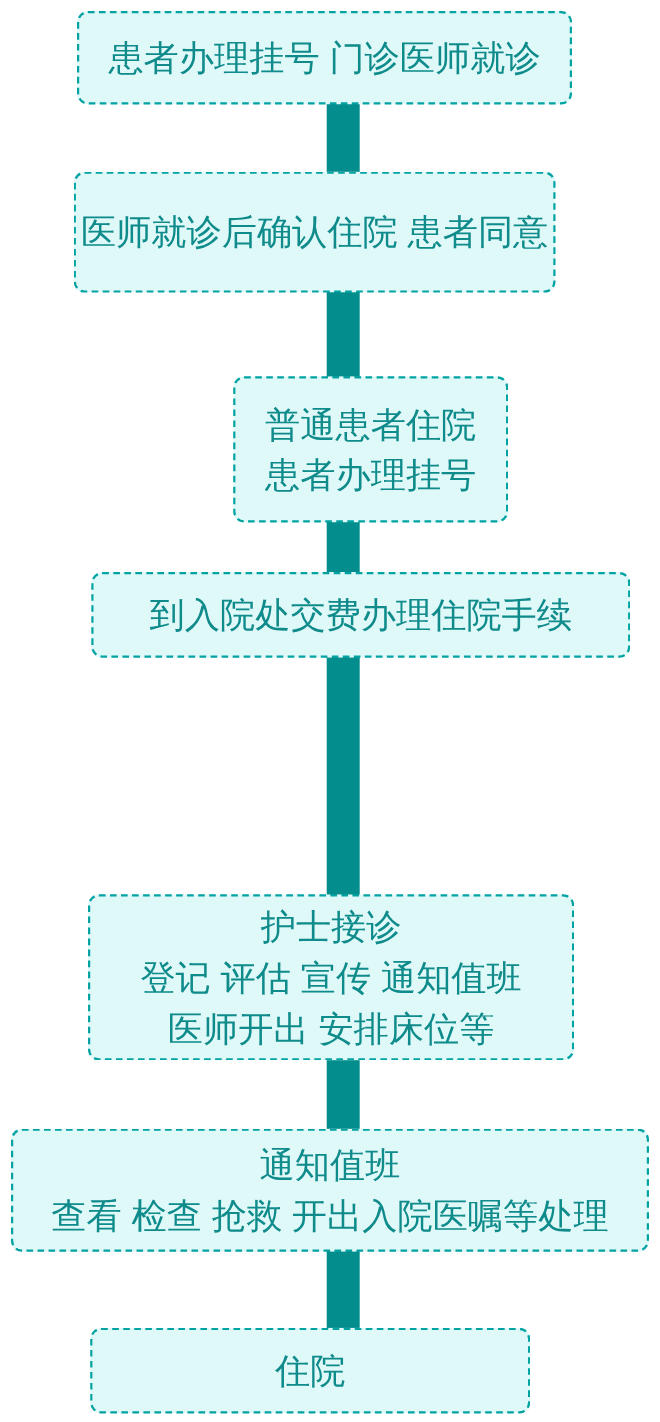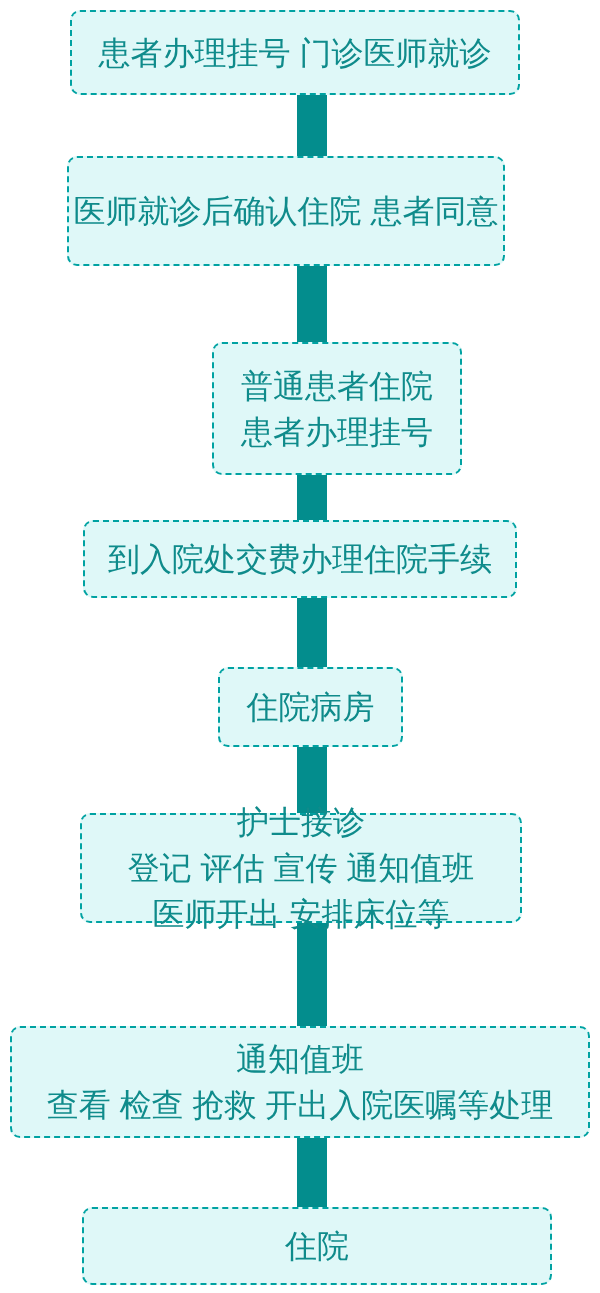--- a/index.html
+++ b/index.html
@@ -39,25 +39,25 @@
     flex-direction: column;
     justify-content: center;
     align-items: center;
     white-space: nowrap;
   }
   .step-line { display: block; }
   
   .box-1 { left: 70px;  top: 10px;   width: 450px; height: 85px;  }
   .box-2 { left: 67px;  top: 156px;  width: 438px; height: 110px; }
   .box-3 { left: 177px; top: 342px;  width: 250px; height: 133px; margin-left: 35px; }
-  .box-4 { left: 83px;  top: 520px;  width: 434px; height: 78px;  }
+  .box-4 { left: 83px;  top: 520px;  width: 490px; height: 78px;  }
   .box-5 { left: 218px; top: 667px;  width: 185px; height: 80px;  }
-  .box-6 { left: 80px;  top: 813px;  width: 442px; height: 110px; }
+  .box-6 { left: 80px;  top: 813px;  width: 442px; height: 151px; }
   .box-7 { left: 10px;  top: 1026px; width: 580px; height: 112px; }
-  .box-8 { left: 82px;  top: 1207px; width: 470px; height: 78px;  }
+  .box-8 { left: 82px;  top: 1207px; width: 400px; height: 78px;  }
 </style>
 </head>
 <body>
 
 <div class="flow-canvas">
 
   <div class="connector"></div>
 
   <div class="step-box box-1">
     <span class="step-line">患者办理挂号 门诊医师就诊</span>
@@ -69,23 +69,20 @@
 
   <div class="step-box box-3">
     <span class="step-line">普通患者住院</span>
     <span class="step-line">患者办理挂号</span>
   </div>
 
   <div class="step-box box-4">
     <span class="step-line">到入院处交费办理住院手续</span>
   </div>
 
-  <div class="step-box box-5">
-    <span class="step-line">住院病房</span>
-  </div>
 
   <div class="step-box box-6">
     <span class="step-line">护士接诊</span>
     <span class="step-line">登记 评估 宣传 通知值班</span>
     <span class="step-line">医师开出 安排床位等</span>
   </div>
 
   <div class="step-box box-7">
     <span class="step-line">通知值班</span>
     <span class="step-line">查看 检查 抢救 开出入院医嘱等处理</span>

